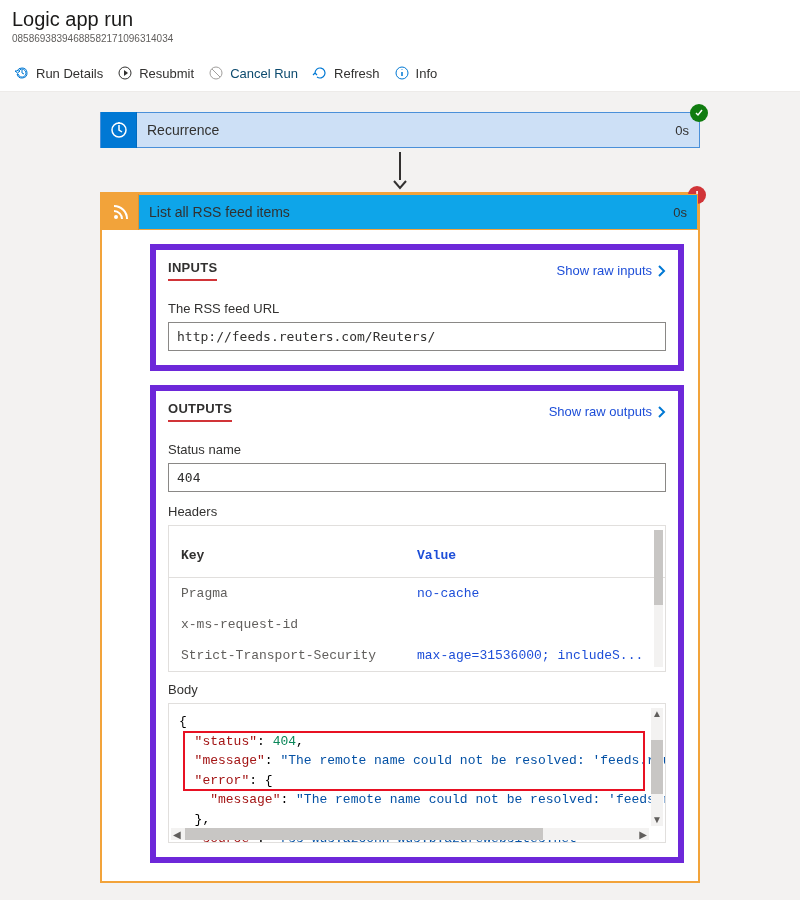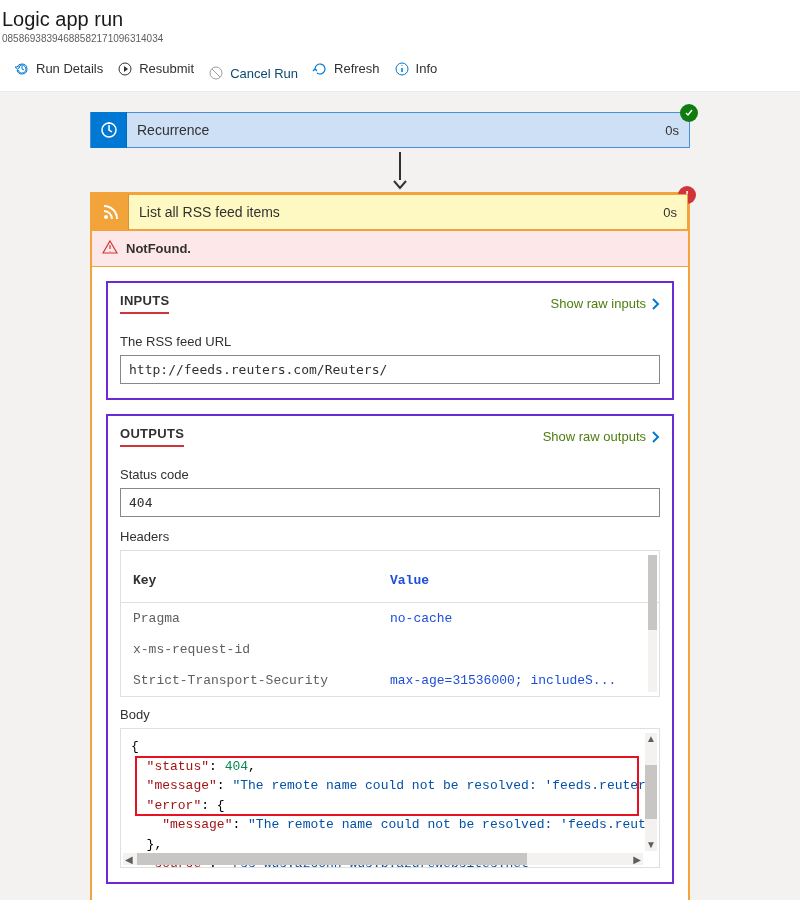--- a/index.html
+++ b/index.html
@@ -1,49 +1,49 @@
 <!DOCTYPE html>
 <html><head>
 <meta charset="utf-8">
 <style>
   * { box-sizing: border-box; margin: 0; padding: 0; }
   body { font-family: "Segoe UI", Arial, sans-serif; font-size: 13px; color: #323130; background: #fff; }
   .page { width: 800px; height: 900px; display: flex; flex-direction: column; }
-  .header { padding: 8px 2px 4px; }
+  .header { padding: 8px 12px 4px; }
   .header h1 { font-size: 20px; font-weight: 400; color: #1b1a19; }
   .header .runid { font-size: 10px; color: #605e5c; margin-top: 2px; }
-  .toolbar { display: flex; gap: 14px; padding: 8px 14px 10px; border-bottom: 1px solid #edebe9; align-items: center; }
+  .toolbar { display: flex; gap: 14px; padding: 8px 14px 10px; border-bottom: 1px solid #edebe9; align-items: flex-end; }
   .toolbar .tb-item { display: flex; align-items: center; gap: 6px; cursor: pointer; color: #323130; font-size: 13px; }
   .toolbar .tb-item.disabled { color: #0c4a6e; cursor: default; margin-top: 9px; }
   .tb-icon { width: 16px; height: 16px; display: inline-flex; align-items: center; justify-content: center; }
-  .canvas { flex: 1; background: #f3f2f1; padding: 20px 90px; overflow: hidden; display: flex; flex-direction: column; }
+  .canvas { flex: 1; background: #f3f2f1; padding: 20px 90px; overflow: hidden; display: flex; flex-direction: column; align-items: center; }
   .step { width: 600px; position: relative; }
   .step-header { display: flex; align-items: center; border: 1px solid #8a8886; height: 36px; background: #fff; }
   .step-icon { width: 36px; height: 36px; display: flex; align-items: center; justify-content: center; color: #fff; flex-shrink:0; border-right:1px solid rgba(0,0,0,0.1); }
   .step-title { flex: 1; padding: 0 10px; font-size: 14px; }
   .step-time { padding: 0 10px; font-size: 13px; color: #323130; }
   .recurrence .step-header { background: #cde0f6; border-color: #4a90d9; }
   .recurrence .step-icon { background: #0078d4; }
-  .rss .step-header { background: #fef9c3; border-color: #f2a33a; }
+  .rss .step-header { background: #0ea5e9; border-color: #f2a33a; }
   .rss .step-icon { background: #f2a33a; }
   .status-badge { position: absolute; top: -8px; right: -8px; width: 18px; height: 18px; border-radius: 50%; display:flex; align-items:center; justify-content:center; color:#fff; }
   .status-success { background: #107c10; }
   .status-error { background: #d13438; font-weight:bold; font-size:11px; }
   .connector-arrow { display:flex; flex-direction:column; align-items:center; padding:4px 0 2px; }
   .connector-arrow .line { width:2px; height:28px; background:#323130; }
   .connector-arrow .head svg { display:block; }
   .rss-card { width: 600px; border: 2px solid #f2a33a; background:#fff; display:flex; flex-direction:column; }
   .error-strip { background: #fde7e9; border-top:1px solid #f2a33a; border-bottom:1px solid #f2a33a; display:flex; align-items:center; gap:8px; padding:8px 10px; }
   .error-strip .warn-icon svg path { stroke:#d13438; fill:none; }
   .error-strip .msg { font-size:13px; color:#323130; font-weight:600; }
   .body { padding: 14px 14px 18px; }
-  .section { border: 2px solid #6d28d9; margin-bottom: 14px; background:#fff; }
+  .section { border: 6px solid #6d28d9; margin-bottom: 14px; background:#fff;margin-left:34px; }
   .section-header { display:flex; align-items:center; justify-content:space-between; padding:10px 12px 6px; }
   .section-header .sh-title { font-size:13px; font-weight:600; color:#323130; letter-spacing:0.3px; border-bottom:2px solid #d13438; padding-bottom:4px; }
-  .section-header .sh-link { color:#4d7c0f; font-size:13px; display:flex; align-items:center; gap:4px; cursor:pointer; }
+  .section-header .sh-link { color:#1d4ed8; font-size:13px; display:flex; align-items:center; gap:4px; cursor:pointer; }
   .section-body { padding: 10px 12px 14px; }
   .field-label { font-size:13px; color:#323130; margin-bottom:6px; margin-top:4px; }
   .text-input { width:100%; border:1px solid #8a8886; padding:6px 8px; font-family:Consolas,monospace; font-size:13px; color:#323130; background:#fff; }
   .headers-table { border:1px solid #e1dfdd; width:100%; margin-top:4px; font-size:13px; position:relative; }
   .headers-table .htab-head, .headers-table .htab-row { display:flex; padding:10px 12px;font-family:Liberation Mono, monospace; }
   .headers-table .htab-head { font-weight:600; border-bottom:1px solid #e1dfdd; padding-top:22px; padding-bottom:14px; }
   .headers-table .col-key { flex:0 0 50%; }
   .headers-table .col-val { flex:1; color:#1d4ed8; white-space:nowrap; overflow:hidden; text-overflow:ellipsis; }
   .headers-table .htab-row { color:#605e5c; padding:8px 12px; }
   .htab-scroll { position:absolute; right:2px; top:4px; bottom:4px; width:9px; background:#f3f2f1; }
@@ -156,29 +156,20 @@
             <svg width="20" height="20" viewBox="0 0 20 20">
                 <circle cx="5" cy="15" r="2" fill="#fff"></circle>
                 <path d="M3 9a8 8 0 0 1 8 8M3 4a13 13 0 0 1 13 13" fill="none" stroke="#fff" stroke-width="2"></path>
               </svg>
           </div>
           <div class="step-title">List all RSS feed items</div>
           <div class="step-time">0s</div>
         </div>
       </div>
 
-      <div class="error-strip">
-        <span class="warn-icon">
-          <svg width="16" height="16" viewBox="0 0 16 16">
-              <path d="M8 2l7 12H1z" stroke="#d13438" fill="none" stroke-width="1.2"></path>
-              <path d="M8 6v4M8 12v.5" stroke="#d13438" stroke-width="1.2"></path>
-            </svg>
-        </span>
-        <span class="msg">NotFound.</span>
-      </div>
 
       <div class="body">
 
         <div class="section">
           <div class="section-header">
             <span class="sh-title">INPUTS</span>
             <span class="sh-link">
               <span>Show raw inputs</span>
               <svg width="10" height="12" viewBox="0 0 10 12">
                   <path d="M3 1l5 5-5 5" fill="none" stroke="#0078d4" stroke-width="2"></path>
@@ -195,21 +186,21 @@
           <div class="section-header">
             <span class="sh-title">OUTPUTS</span>
             <span class="sh-link">
               <span>Show raw outputs</span>
               <svg width="10" height="12" viewBox="0 0 10 12">
                   <path d="M3 1l5 5-5 5" fill="none" stroke="#0078d4" stroke-width="2"></path>
                 </svg>
             </span>
           </div>
           <div class="section-body">
-            <div class="field-label">Status code</div>
+            <div class="field-label">Status name</div>
             <input class="text-input" readonly="" value="404" style="">
 
             <div class="field-label" style="margin-top:12px;">Headers</div>
             <div class="headers-table">
               <div class="htab-scroll">
                   <div class="thumb"></div>
                 </div>
               <div class="htab-head">
                 <div class="col-key">Key</div>
                 <div class="col-val">Value</div>

